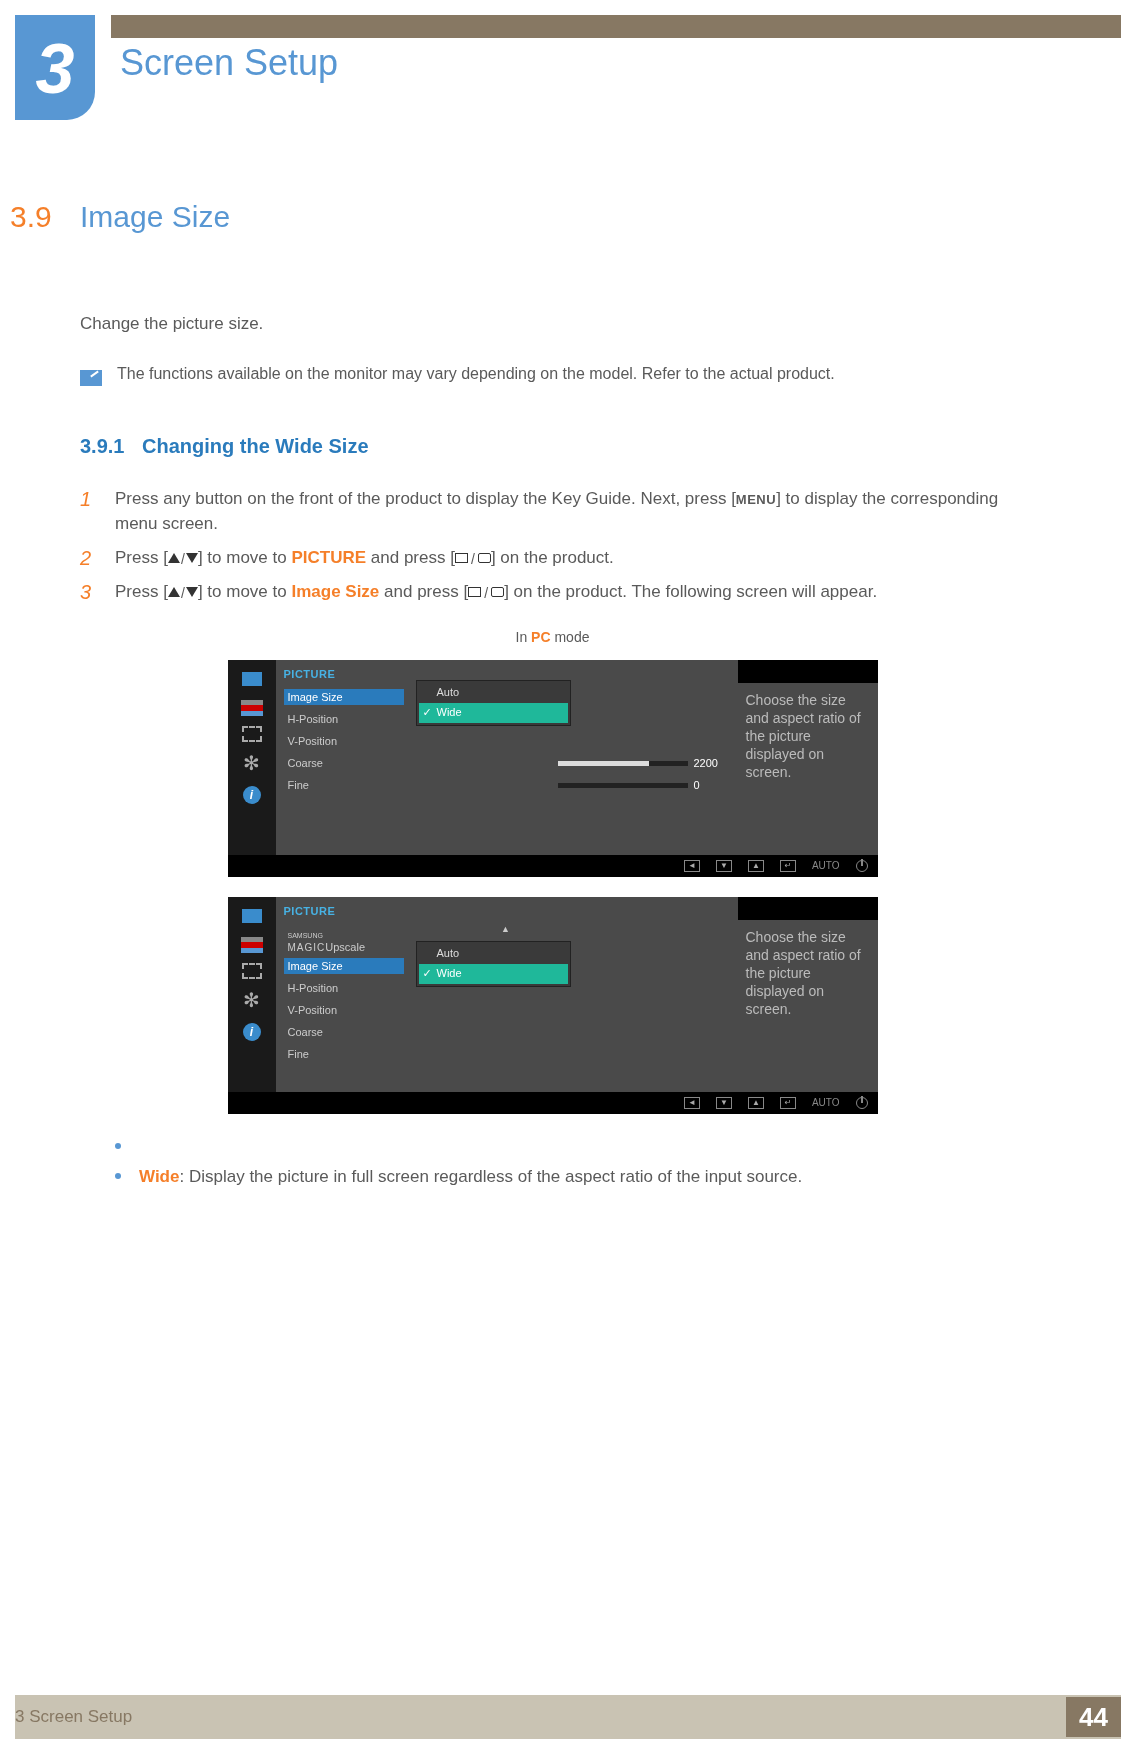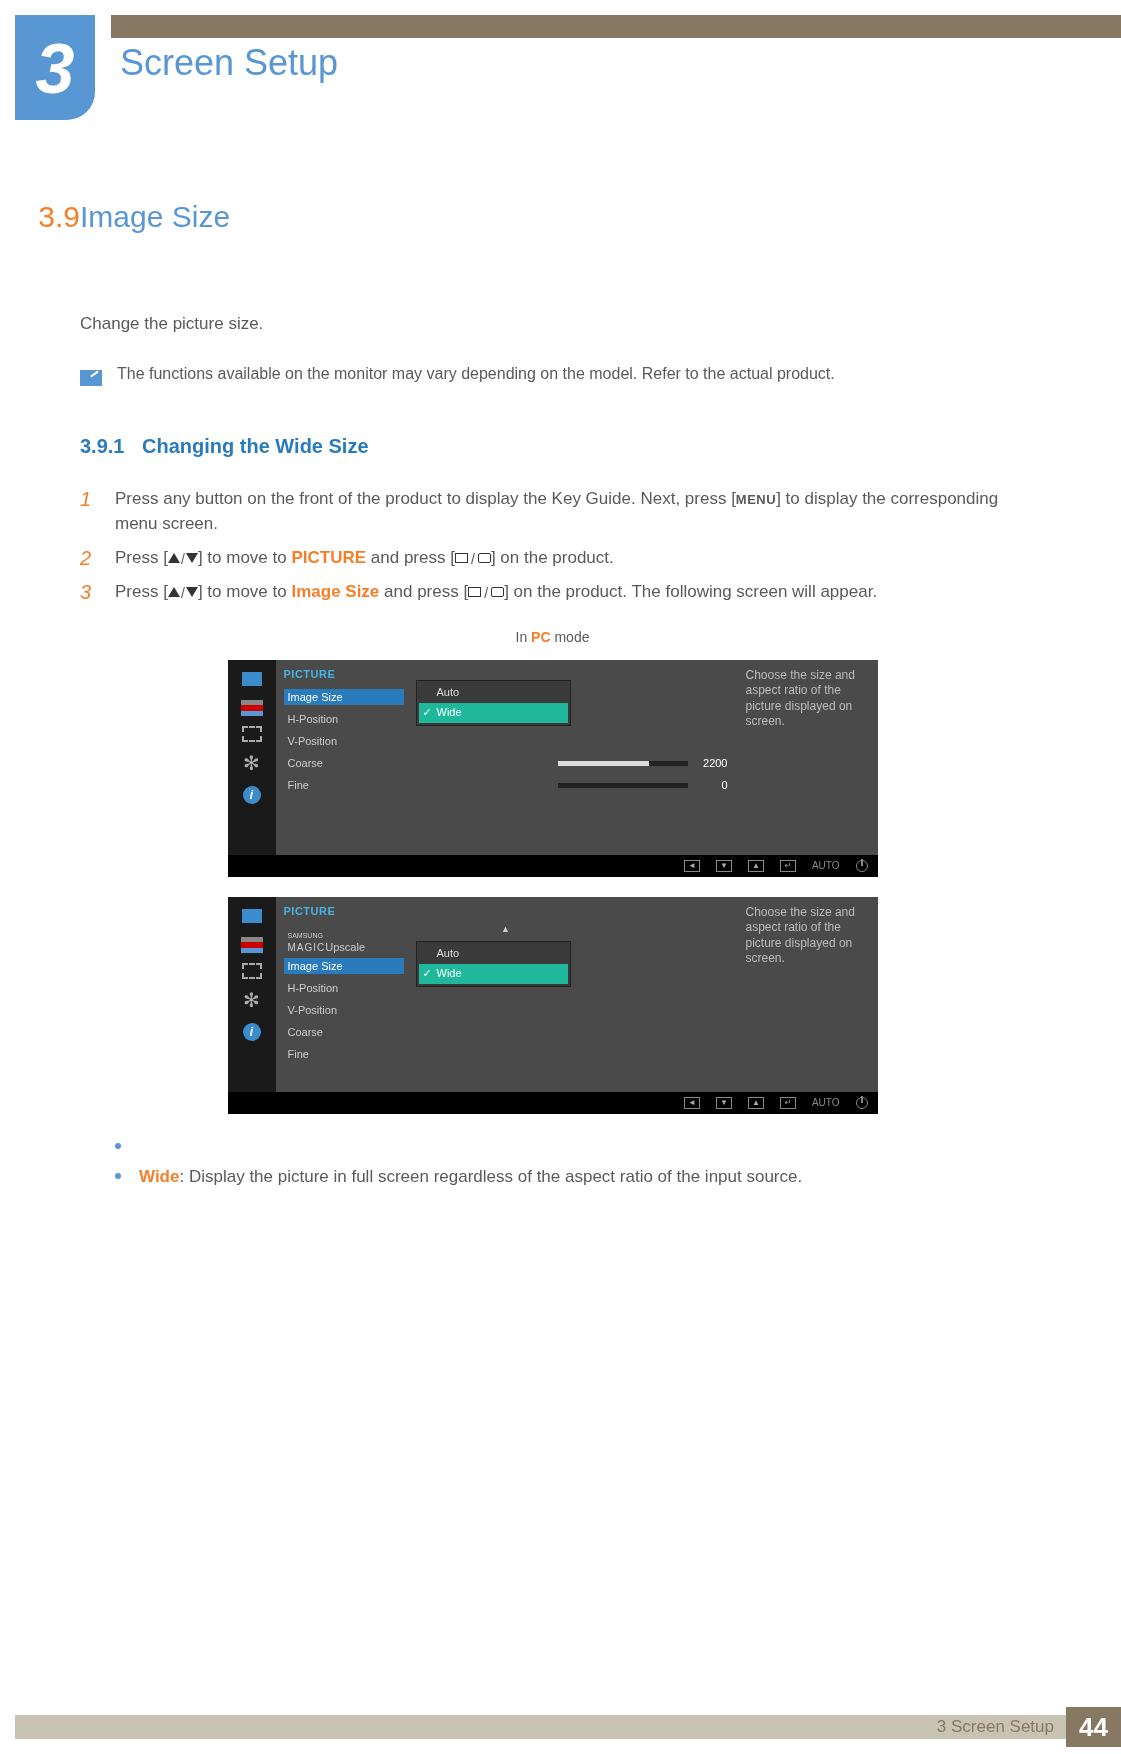--- a/index.html
+++ b/index.html
@@ -35,21 +35,21 @@
     top: 42px; left: 120px;
     font-size: 36px;
     color: #5897d3;
   }
   .content {
     position: absolute;
     top: 200px;
     left: 10px;
     width: 1015px;
   }
-  .sec-row { display: flex; text-align: right; }
+  .sec-row { display: flex; }
   .sec-num {
     width: 70px;
     font-size: 30px;
     color: #f57f29;
     font-weight: normal;
   }
   .sec-title {
     font-size: 30px;
     color: #5897d3;
   }
@@ -198,21 +198,21 @@
   }
   .osd-row { display:flex; align-items:center; height:22px; }
   .osd-label { width: 120px; padding-left:4px; }
   .osd-row.sel .osd-label { background:#2a7bbc; color:#fff; }
   .osd-val-area { flex:1; display:flex; align-items:center; justify-content:flex-end; }
   .osd-bar {
     width: 130px; height: 5px; background:#222; margin-right:6px;
     position:relative;
   }
   .osd-bar-fill { height:100%; background:#ddd; }
-  .osd-num { width:34px; text-align:right; color:#fff; font-size:11px; }
+  .osd-num { width:34px; text-align:left; color:#fff; font-size:11px; }
   .osd-popup {
     position:absolute;
     top: 20px; left: 140px;
     width: 155px;
     background:#3a3a3a;
     border:1px solid #222;
     padding:2px;
   }
   .osd-popup-row {
     height:20px; display:flex; align-items:center;
@@ -220,23 +220,24 @@
     position:relative;
   }
   .osd-popup-row.sel { background:#1fb89a; color:#fff; }
   .osd-popup-row.sel::before {
     content:"✓"; position:absolute; left:4px; font-size:11px;
   }
   .osd-desc {
     width: 140px;
     background:#4a4a4a;
     color:#bbb;
-    font-size:12px;
+    font-size:14px;
     padding:8px;
     line-height:1.3;
+    margin-top:23px;
   }
   .osd-footer {
     height: 22px;
     background:#000;
     display:flex;
     justify-content:flex-end;
     align-items:center;
     padding-right:10px;
     gap:16px;
   }
@@ -260,24 +261,24 @@
   .bullets { margin: 18px 0 0 35px; }
   .bullet { display:flex; margin-bottom:15px; font-size:17px; }
   .bdot {
     width:6px; height:6px; background:#5897d3; border-radius:50%;
     margin-top:9px; margin-right:18px; flex-shrink:0;
   }
   
   .page-footer {
     position:absolute;
     bottom:15px; left:15px; right:0;
-    height:24px;
+    height:44px;
     background:#c9c3b3;
     display:flex;
-    justify-content:flex-end;
+    justify-content:space-between;
     align-items:center;
   }
   .footer-text {
     color:#877863;
     font-size:17px;
     margin-right:12px;
   }
   .footer-page {
     background:#877863;
     color:#fff;

